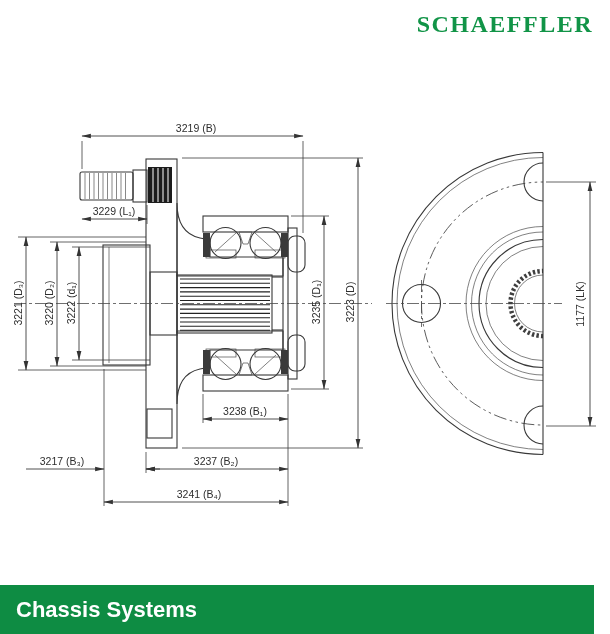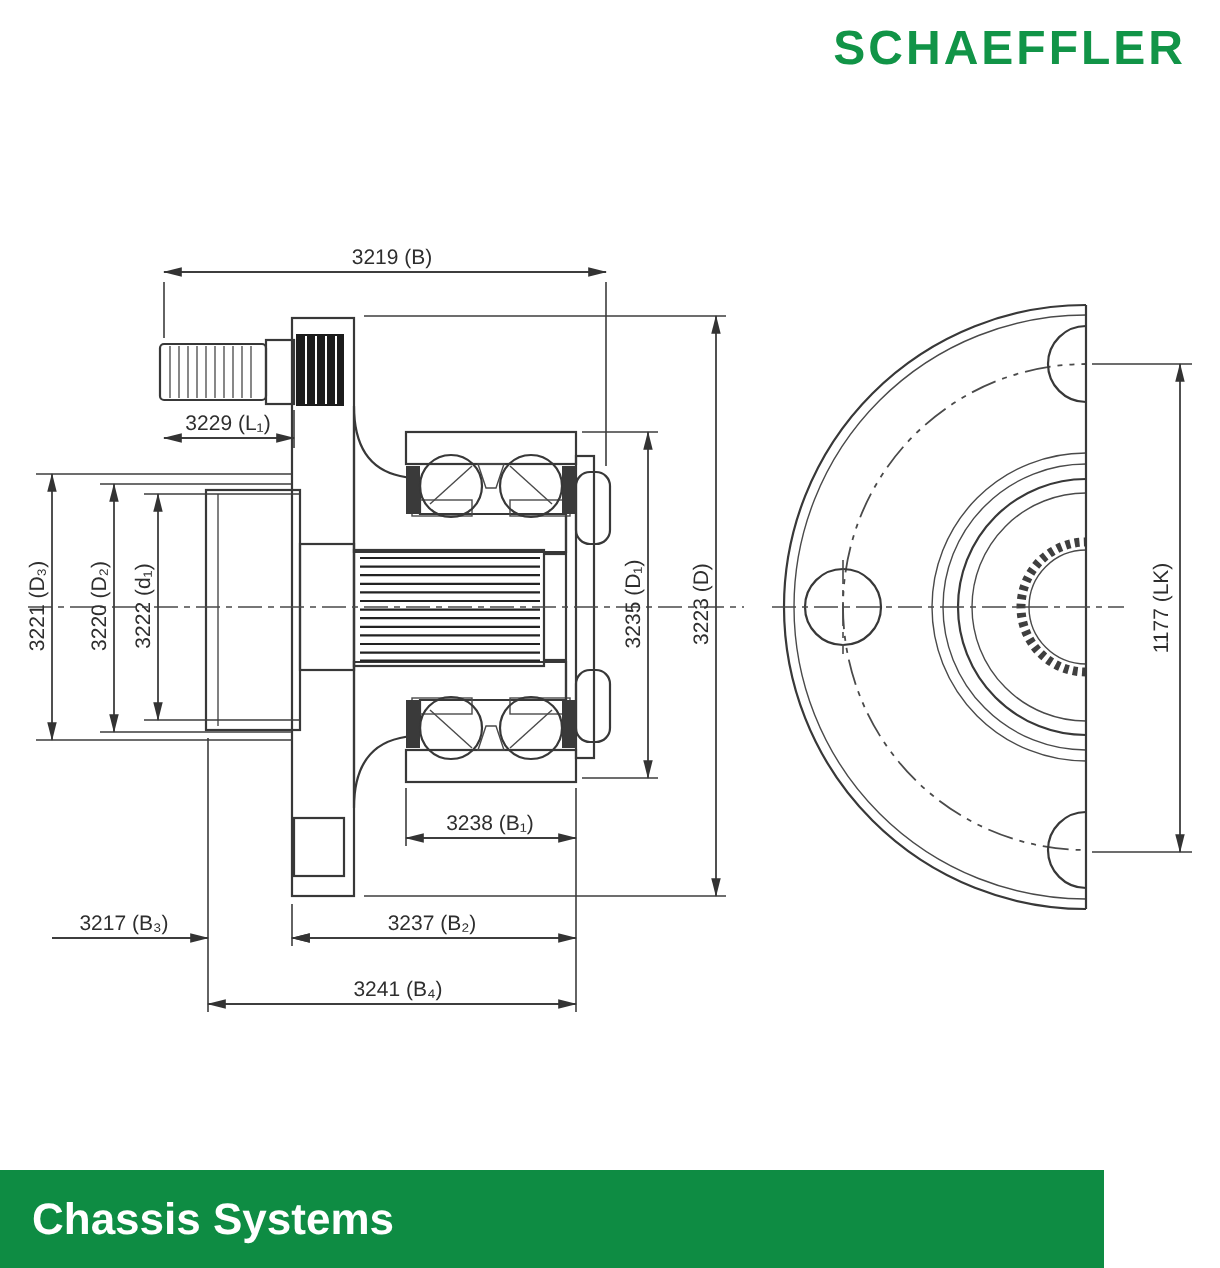--- a/index.html
+++ b/index.html
@@ -1,22 +1,22 @@
 <!DOCTYPE html>
 <html style="--brand-green: #119447; --banner-green: #0e8c43;"><head>
 <meta charset="utf-8">
 <style>
   html,body{margin:0;padding:0;background:#fff;}
   #page{position:relative;width:610px;height:634px;background:#fff;overflow:hidden;
         font-family:"Liberation Sans",sans-serif;}
   #logo{position:absolute;top:11px;right:17px;
-        font-family:Liberation Sans, sans-serif;font-weight:bold;
+        font-family:Liberation Serif, serif;font-weight:bold;
         font-size:24px;letter-spacing:1.5px;color:var(--brand-green,#119447);}
   #drawing{position:absolute;left:0;top:0;}
-  #footer{position:absolute;left:0;top:585px;width:552px;height:49px;
+  #footer{position:absolute;left:0;top:585px;width:594px;height:49px;
           background:var(--banner-green,#0e8c43);display:flex;align-items:center;}
   #footer .title{color:#fff;font-weight:bold;font-size:22px;padding-left:16px;}
   svg text{font-family:"Liberation Sans",sans-serif;font-size:10.5px;fill:#2e2e2e;}
   .dim{stroke:#3d3d3d;stroke-width:0.9;}
   .ext{stroke:#3d3d3d;stroke-width:0.8;}
   .ol {stroke:#383838;stroke-width:1.1;fill:none;}
   .thin{stroke:#4a4a4a;stroke-width:0.7;fill:none;}
   .cl{stroke:#4a4a4a;stroke-width:0.8;stroke-dasharray:12 3 3 3;fill:none;}
 </style>
 </head>

